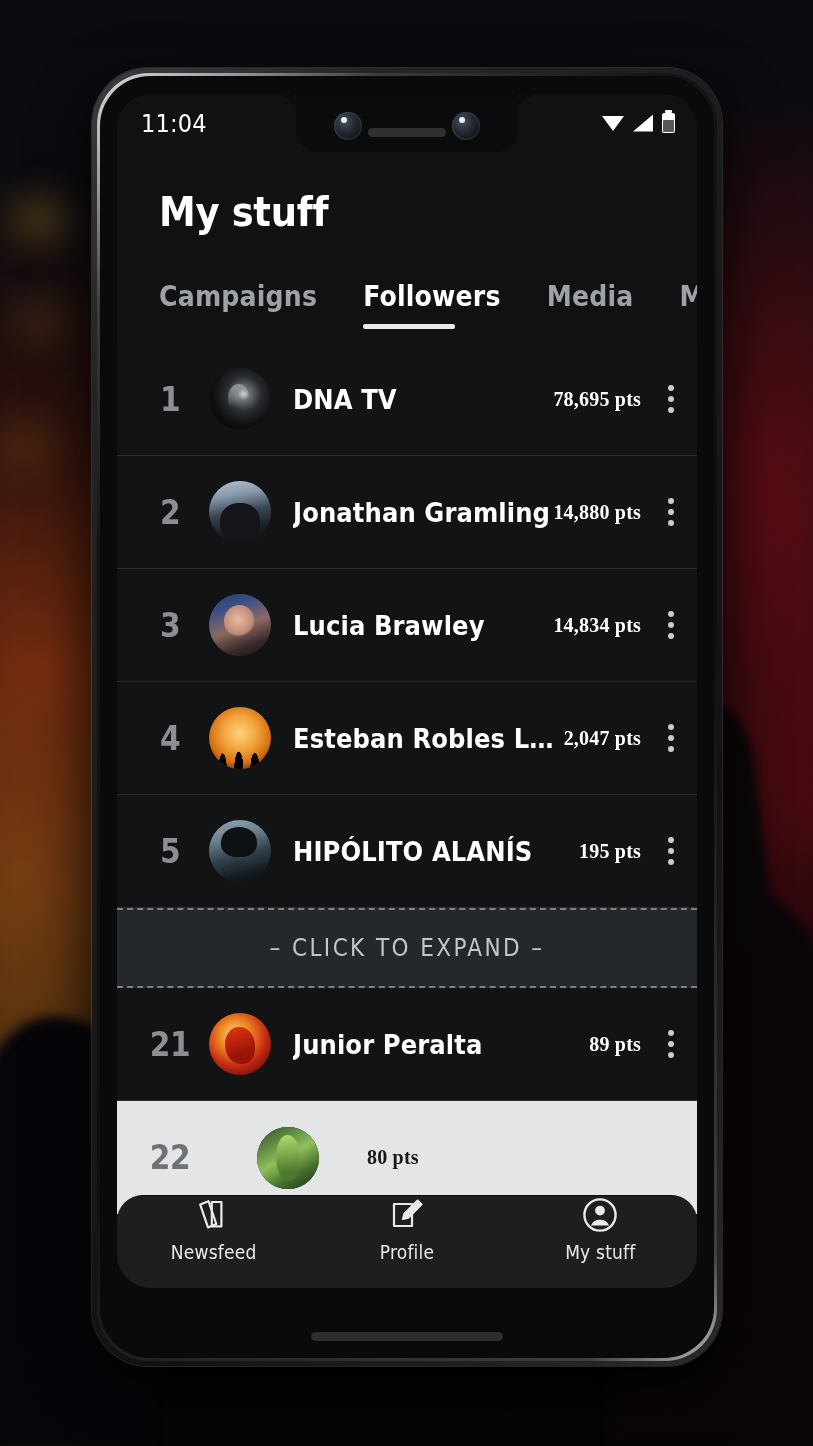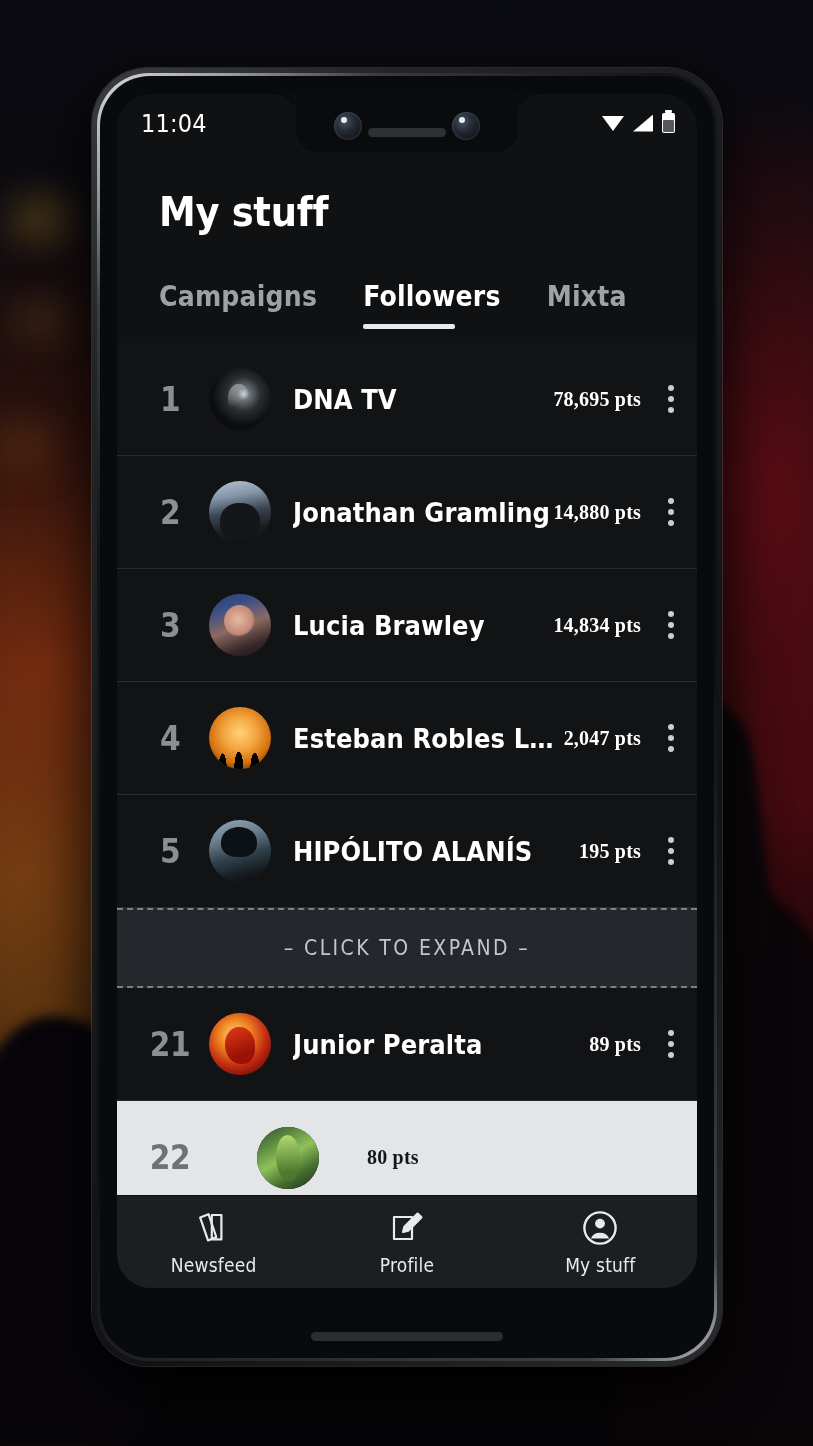--- a/index.html
+++ b/index.html
@@ -157,27 +157,28 @@
   .kebab{ width:52px; flex:0 0 52px; display:flex; flex-direction:column;
           align-items:center; justify-content:center; gap:5px; }
   .kebab i{ width:6px; height:6px; border-radius:50%; background:#c9ccd0; display:block; }
 
   
   .expand-row{
     height:80px; display:flex; align-items:center; justify-content:center;
     background:#24272b;
     border-top:2px dashed #7d8186; border-bottom:2px dashed #7d8186;
   }
-  .expand-label{ color:#c3c7cb; font-size:21px; letter-spacing:2.4px; font-weight:400; }
+  .expand-label{ color:#c3c7cb; font-size:24px; letter-spacing:2.4px; font-weight:400; }
 
   
   #bottomnav{
     position:absolute; left:0; right:0; bottom:0; height:93px;
-    background:#1c1e20; display:flex; align-items:center;
+    background:#1c1e20; display:flex; 
     border-top:1px solid #0e0f10;
+    border-radius:26px;
   }
   .navitem{ flex:1 1 0; display:flex; flex-direction:column; align-items:center; gap:7px; }
   .navicon{ height:38px; display:flex; align-items:center; justify-content:center; }
   .navlabel{ color:#e8eaec; font-size:19px; letter-spacing:.2px; }
 
   
   #bottom-grille{
     position:absolute; left:50%; transform:translateX(-50%); bottom:17px;
     width:192px; height:9px; border-radius:5px; background:#2b2d2f;
   }
@@ -254,20 +255,23 @@
       <div id="page-title">My stuff</div>
 
       <div id="tabs">
         <div class="tab">
           <span class="tab-label">Campaigns</span>
         </div>
         <div class="tab active">
           <span class="tab-label">Followers</span>
         </div>
         <div class="tab">
+          <span class="tab-label">Media</span>
+        </div>
+        <div class="tab">
           <span class="tab-label">Mixta</span>
         </div>
       </div>
 
       <div id="list">
 
         <div class="row">
           <div class="rank">1</div>
           <div class="avatar">
                 <span class="av-face"></span>

